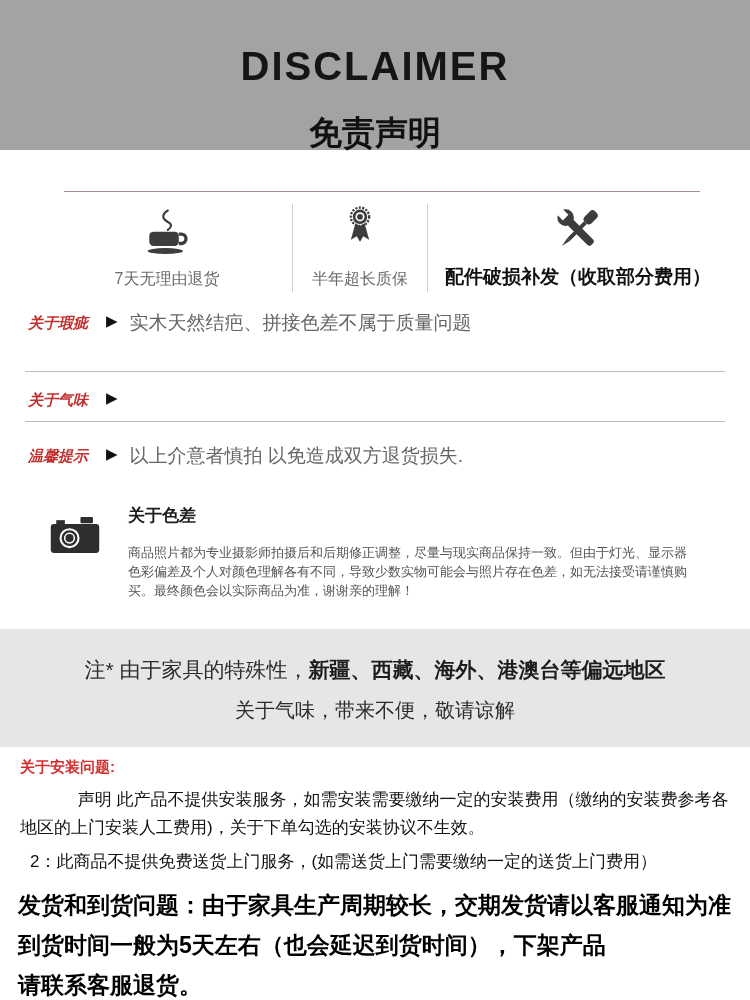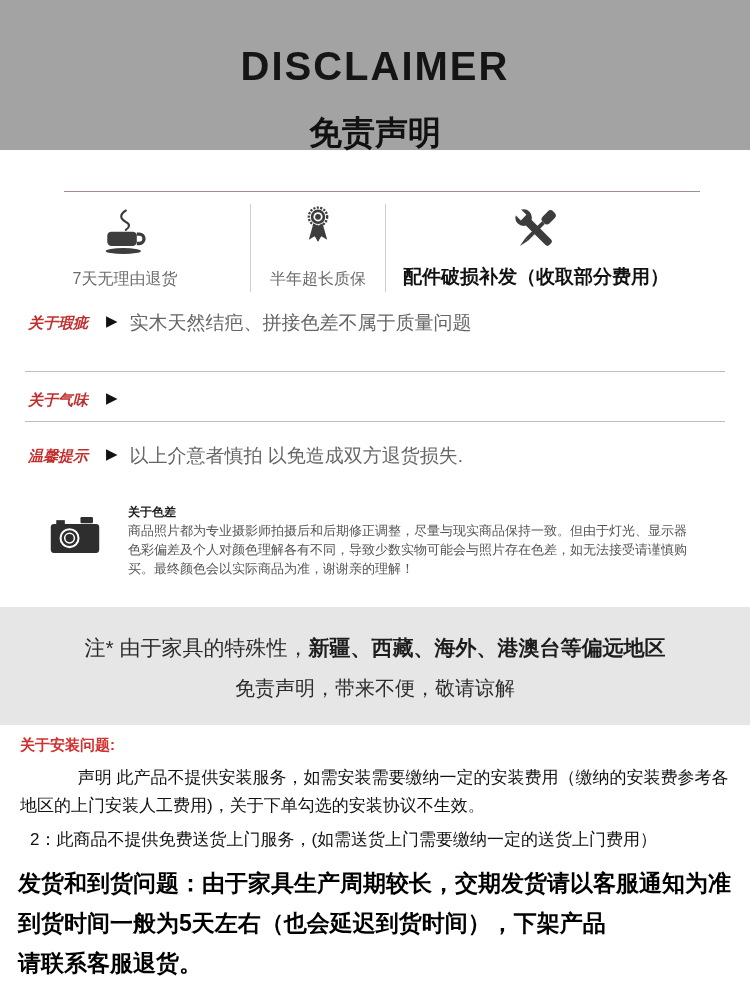--- a/index.html
+++ b/index.html
@@ -12,21 +12,21 @@
   }
   
   .header { height:150px; background:#a3a3a3; text-align:center; padding-top:44px; }
   .title-en { font-size:40px; font-weight:600; letter-spacing:2px; color:#151515; }
   .title-zh { font-size:33px; font-weight:bold; color:#111; margin-top:22px; }
 
   
   .top-rule { border:none; border-top:1px solid #a28e8e; margin:41px 50px 0 64px; }
 
   
-  .guarantees { display:flex; margin-top:12px; }
+  .guarantees { display:flex; margin-top:12px; padding-left:42px; }
   .g-col { display:flex; flex-direction:column; align-items:center; justify-content:flex-end; height:88px; padding-bottom:2px; }
   .g-col-1 { width:250px; }
   .g-col-2 { width:136px; border-left:1px solid #cfcfcf; border-right:1px solid #cfcfcf;gap:9px; }
   .g-col-3 { width:300px; }
   .g-icon { height:58px; display:flex; align-items:flex-end; margin-bottom:6px; }
   .g-label { font-size:16px; color:#6a6a6a; white-space:nowrap; }
   .g-label.strong { font-size:19px; font-weight:bold; color:#111; }
 
   
   .note-row { display:flex; align-items:flex-start; padding-left:28px; padding-right:30px; }
@@ -36,21 +36,21 @@
   .row-1 { margin-top:17px; }
   .sep { border:none; border-top:1px solid #bcbcbc; margin:0 25px; }
   .sep-1 { margin-top:34px; }
   .row-2 { margin-top:14px; }
   .sep-2 { margin-top:11px; }
   .row-3 { margin-top:20px; }
 
   
   .color-block { display:flex; margin-top:34px; padding-right:60px; }
   .color-icon-wrap { width:128px; flex:none; display:flex; justify-content:flex-end; padding-right:28px; padding-top:10px; }
-  .color-title { font-size:12px; font-weight:bold; color:#1c1c1c; margin-bottom:0; }
+  .color-title { font-size:17px; font-weight:bold; color:#1c1c1c; margin-bottom:16px; }
   .color-body { font-size:13px; color:#555; line-height:19px; }
 
   
   .region-box { background:#e6e6e6; height:118px; margin-top:29px; text-align:center; padding-top:27px; }
   .region-line1 { font-size:21px; color:#2c2c2c; font-weight:500; }
   .region-line1 .bold { font-weight:bold; color:#1d1d1d; }
   .region-line2 { font-size:20px; color:#2c2c2c; font-weight:500; margin-top:13px; }
 
   
   .install { padding:11px 20px 0 20px; }
@@ -156,21 +156,21 @@
   <div>
     <div class="color-title">关于色差</div>
     <div class="color-body">商品照片都为专业摄影师拍摄后和后期修正调整，尽量与现实商品保持一致。但由于灯光、显示器色彩偏差及个人对颜色理解各有不同，导致少数实物可能会与照片存在色差，如无法接受请谨慎购买。最终颜色会以实际商品为准，谢谢亲的理解！</div>
   </div>
 </div>
 
 <div class="region-box">
   <div class="region-line1">
     <span>注* 由于家具的特殊性，</span><span class="bold">新疆、西藏、海外、港澳台等偏远地区</span>
   </div>
-  <div class="region-line2">免责声明，带来不便，敬请谅解</div>
+  <div class="region-line2">关于气味，带来不便，敬请谅解</div>
 </div>
 
 <div class="install">
   <div class="install-label">关于安装问题:</div>
   <div class="install-statement">声明 此产品不提供安装服务，如需安装需要缴纳一定的安装费用（缴纳的安装费参考各地区的上门安装人工费用)，关于下单勾选的安装协议不生效。</div>
   <div class="install-delivery">2：此商品不提供免费送货上门服务，(如需送货上门需要缴纳一定的送货上门费用）</div>
 </div>
 
 <div class="shipping">
   <div>发货和到货问题：由于家具生产周期较长，交期发货请以客服通知为准</div>

